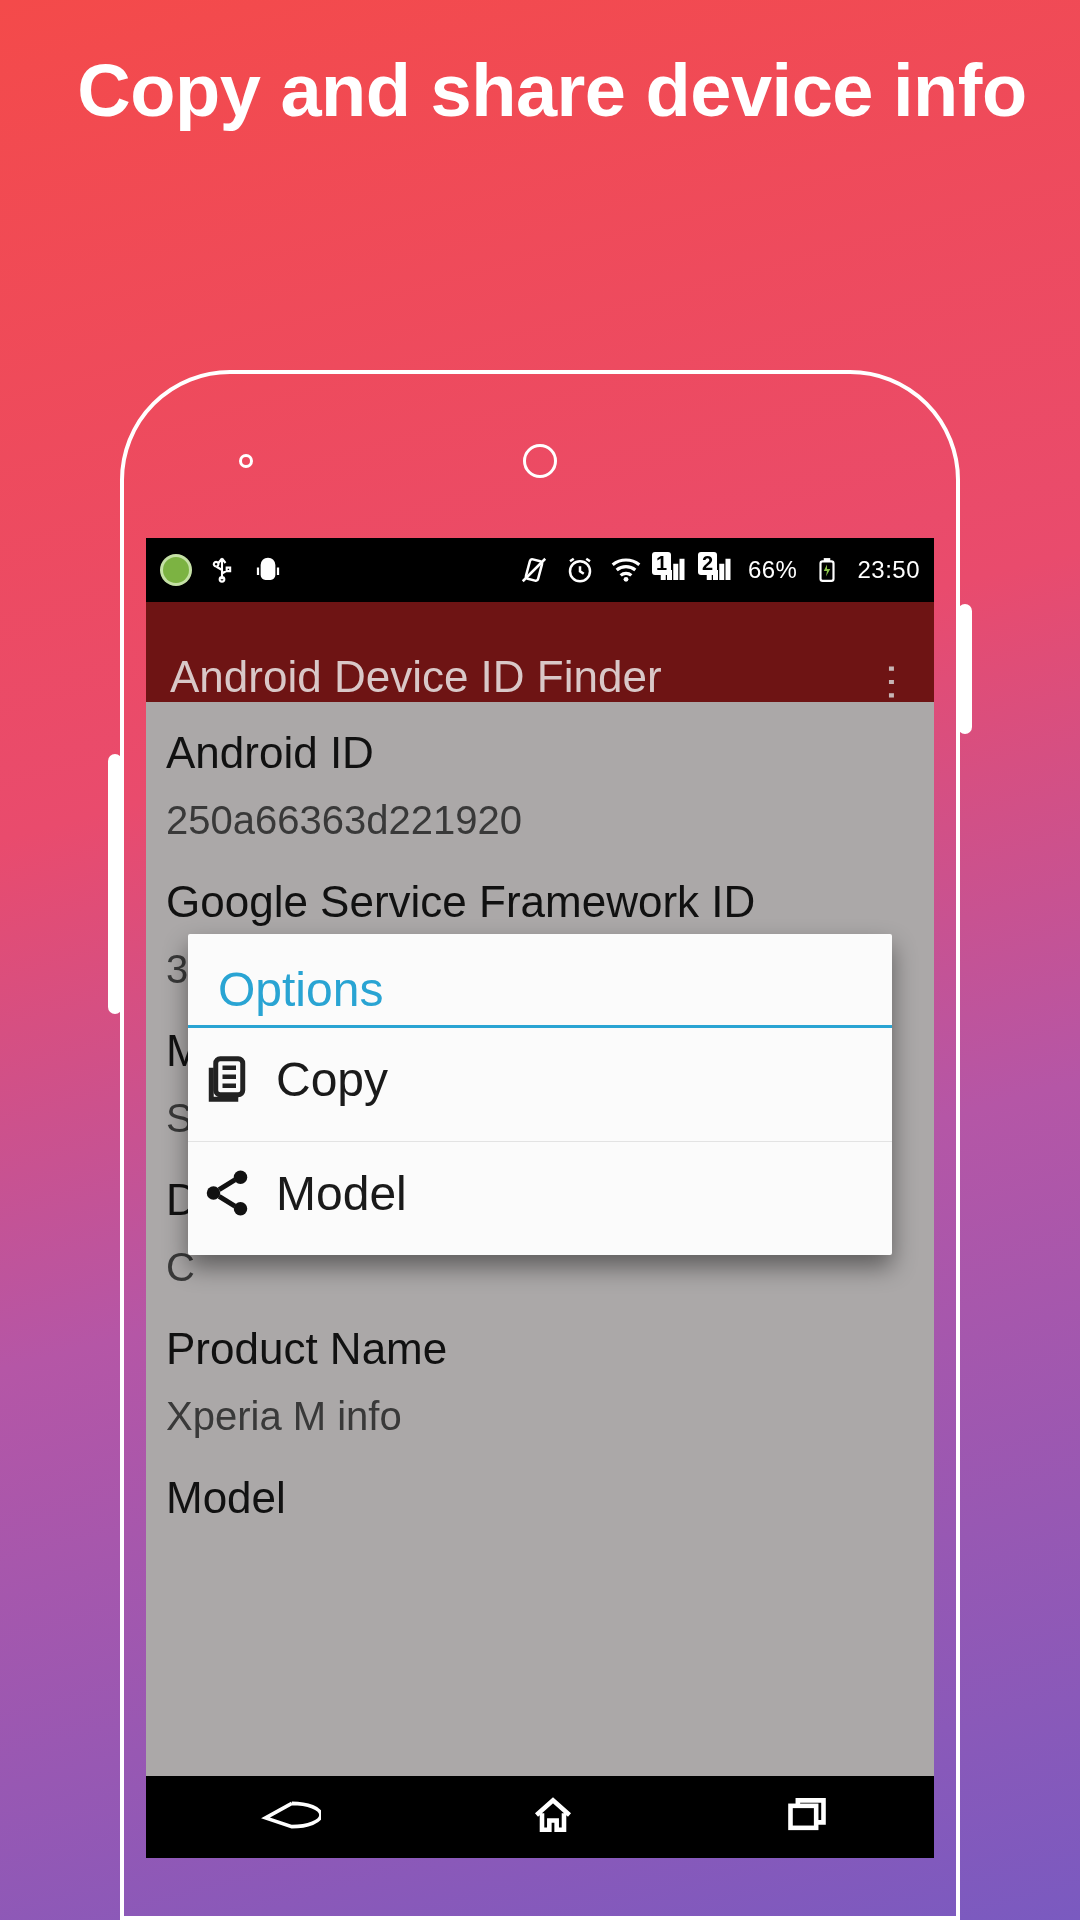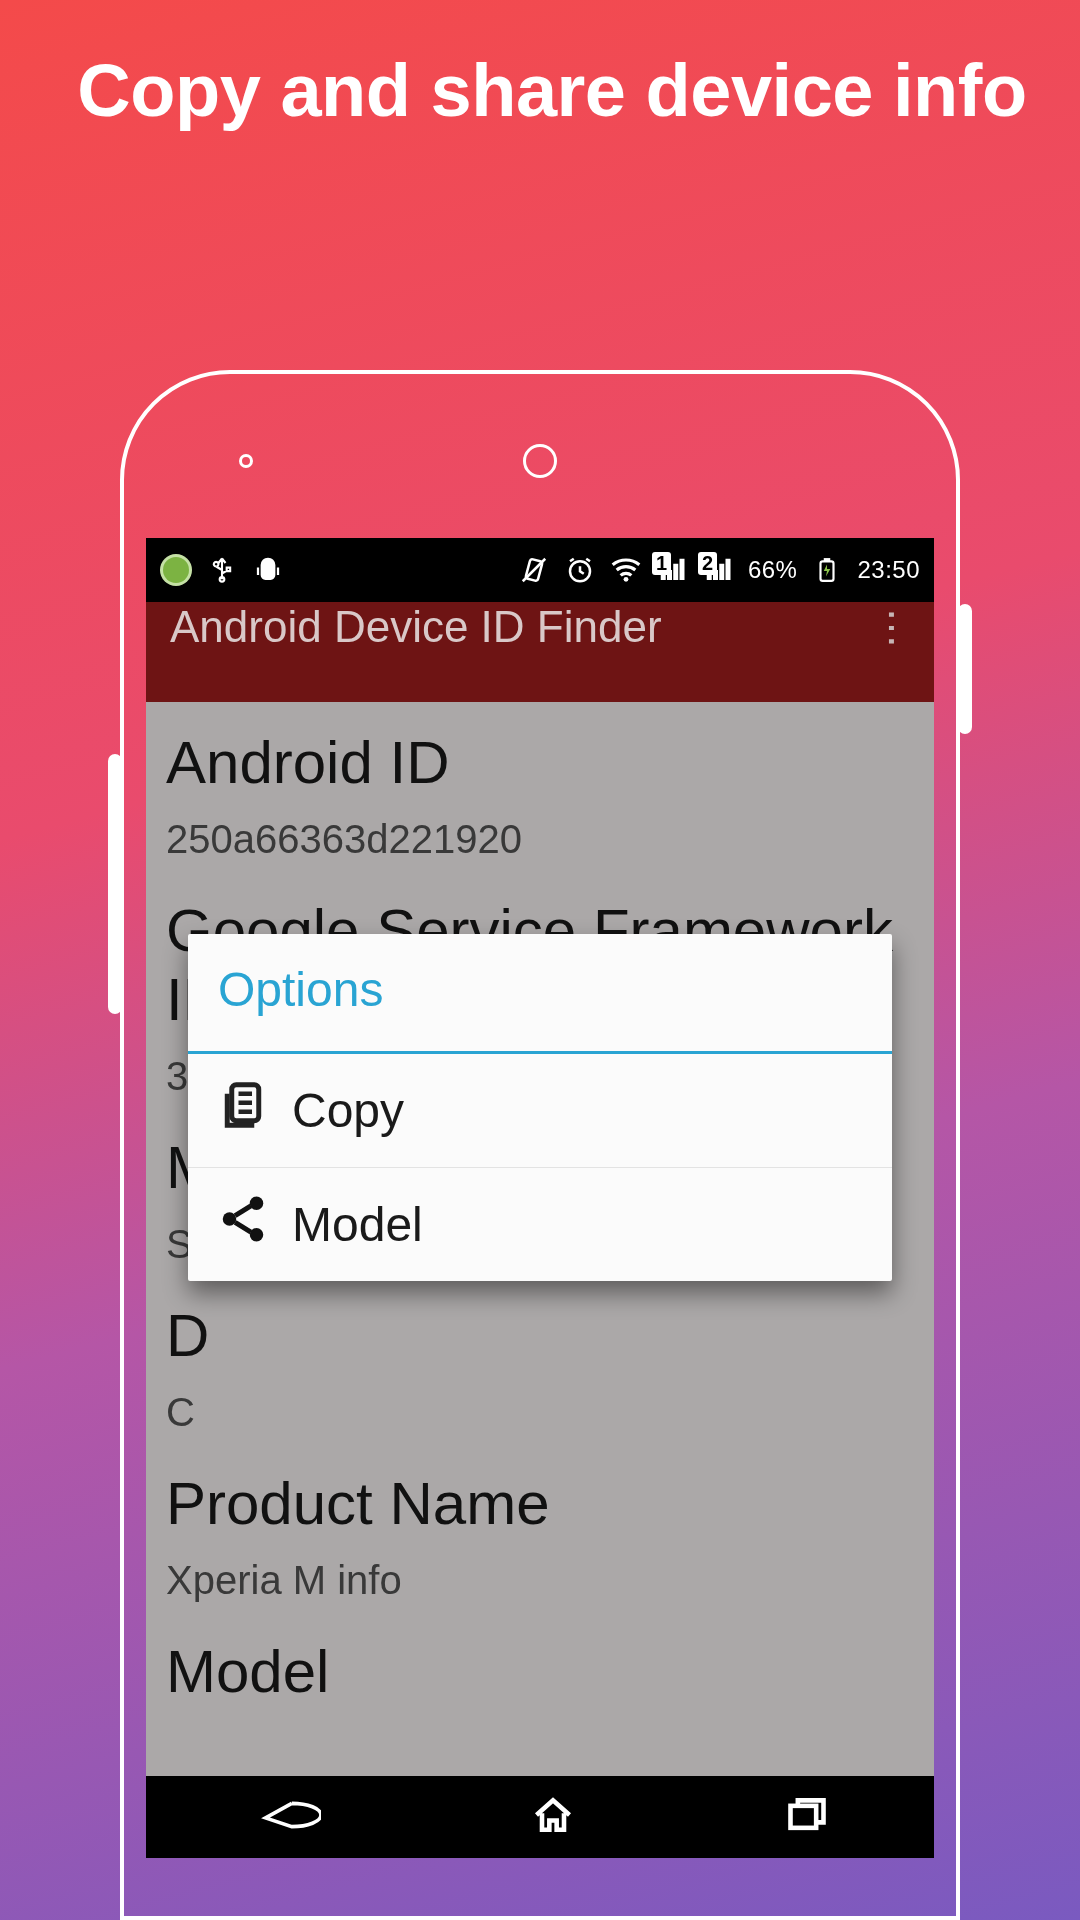--- a/index.html
+++ b/index.html
@@ -79,39 +79,39 @@
   .status-bar .right { margin-left: auto; }
   .status-icon { width: 32px; height: 32px; display: inline-flex; align-items: center; justify-content: center; }
   .status-dot-green { width: 26px; height: 26px; background: #7cb342; border-radius: 50%; box-shadow: 0 0 0 3px #c5e1a5; }
   .status-text { font-size: 24px; letter-spacing: 0.5px; }
   
   .app-bar {
     height: 100px;
     background: #6e1414;
     color: #d9c8c8;
     display: flex;
-    align-items: flex-start;
+    align-items: flex-end;
     padding: 0 24px;
     font-size: 44px;
   }
   .app-bar .overflow { margin-left: auto; font-size: 40px; letter-spacing: -6px; transform: rotate(90deg); color: #c7b5b5; }
   
   .list {
     background: #c9c6c6;
     height: calc(100% - 64px - 100px - 82px);
     padding: 10px 0 0 0;
     position: relative;
   }
   .list-dim {
     position: absolute; inset: 0;
     background: rgba(0,0,0,0.15);
     pointer-events: none;
   }
   .item { padding: 16px 20px 18px; }
-  .item .label { font-size: 60px; color: #151515; }
+  .item .label { font-size: 44px; color: #151515; }
   .item .value { font-size: 40px; color: #444; margin-top: 20px; }
   
   .nav-bar {
     position: absolute;
     left: 0; right: 0; bottom: 0;
     height: 82px;
     background: #000;
     display: flex;
     align-items: center;
     justify-content: space-around;
@@ -122,32 +122,32 @@
     position: absolute;
     left: 42px; right: 42px;
     top: 396px;
     background: #fbfbfb;
     box-shadow: 0 12px 24px rgba(0,0,0,0.45);
     border-radius: 2px;
   }
   .dialog .title {
     color: #29a4d3;
     font-size: 48px;
-    padding: 28px 30px 34px;
+    padding: 28px 30px 8px;
   }
   .dialog .divider {
     height: 3px;
     background: #29a4d3;
     margin: 0 0 0 0;
   }
   .dialog .option {
     display: flex;
-    align-items: center;
+    align-items: flex-start;
     gap: 22px;
-    padding: 24px 28px;
+    padding: 24px 12px;
     font-size: 48px;
     color: #1a1a1a;
     border-bottom: 1px solid #e3e3e3;
   }
   .dialog .option:last-child { border-bottom: none; }
   .dialog .option svg { width: 54px; height: 54px; }
 </style>
 </head>
 <body>
 

